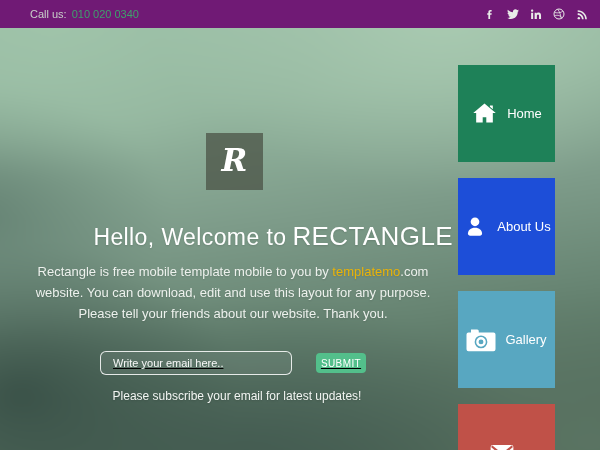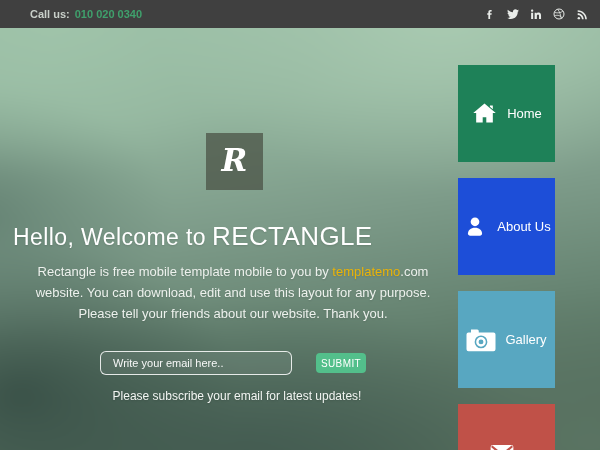--- a/index.html
+++ b/index.html
@@ -31,33 +31,33 @@
   .social { margin-left:auto; display:flex; align-items:center; gap:11px; }
   .social-btn { width:12px; height:12px; display:flex; align-items:center; justify-content:center; cursor:pointer; }
   .social-btn svg { display:block; }
   
   .logo {
     position:absolute; left:206px; top:133px; width:57px; height:57px; z-index:2;
     background:rgba(72,79,66,.72); display:flex; align-items:center; justify-content:center;
   }
   .logo-letter { color:#fff; font-family:"DejaVu Serif", serif; font-style:italic; font-weight:bold; font-size:31px; padding-bottom:3px; }
   .heading {
-    position:absolute; left:13px; top:221px; width:440px; z-index:2; text-align:left;
+    position:absolute; left:13px; top:221px; width:440px; z-index:2; text-align:right;
     color:#fff; font-size:23px; font-weight:300; letter-spacing:.4px; line-height:30px;
     text-shadow:0 1px 2px rgba(0,0,0,.12);
   }
   .heading .brand { font-size:26px; font-weight:400; margin-left:6px; }
   .para {
     position:absolute; left:20px; top:261px; width:426px; z-index:2; text-align:center;
     color:#edf1ed; font-size:13px; line-height:21px; text-shadow:0 1px 2px rgba(0,0,0,.12);
   }
   .para a { text-decoration:none; cursor:pointer; }
   .subscribe-form {
     position:absolute; left:13px; top:351px; width:440px; z-index:2;
-    display:flex; justify-content:center; align-items:center; gap:24px;
+    display:flex; justify-content:center; align-items:center; gap:24px;text-decoration:underline;
   }
   .email-input {
     width:192px; height:24px; box-sizing:border-box; padding:0 12px;
     background:rgba(255,255,255,.07); border:1px solid rgba(255,255,255,.85);
     border-radius:6px; color:#fff; font-size:11px; outline:none;
     font-family:"Liberation Sans", sans-serif;
   }
   .email-input::placeholder { color:rgba(255,255,255,.95); opacity:1; }
   .submit-btn {
     width:50px; height:20px; border:none; border-radius:4px; color:#fff;
@@ -77,21 +77,21 @@
   .tile-1 { top:65px; }  .tile-2 { top:178px; }  .tile-3 { top:291px; }  .tile-4 { top:404px; }
   .tile-icon { display:flex; align-items:center; justify-content:center; }
   .tile-label { font-size:13px; height:16px; line-height:16px; }
 </style>
 </head>
 <body>
 
 <div class="stage">
   <div class="bg"></div>
 
-  <div class="topbar" style="background-color: #404040; font-weight: bold;">
+  <div class="topbar" style="background-color: #701a75;">
     <span class="callus">Call us:</span>
     <a class="phone" style="color: rgb(63, 160, 108);">010 020 0340</a>
     <div class="social">
       <span class="social-btn">
         <svg width="11" height="11" viewBox="0 0 24 24" fill="#e9ece9">
             <path d="M14.5 2h-2.8C9 2 7.3 3.8 7.3 6.5V9H4.8v3.6h2.5V22h3.9v-9.4h3l.5-3.6h-3.5V7c0-1 .3-1.5 1.3-1.5h2V2z"></path>
           </svg>
       </span>
       <span class="social-btn">
         <svg width="12" height="12" viewBox="0 0 24 24" fill="#e9ece9">

